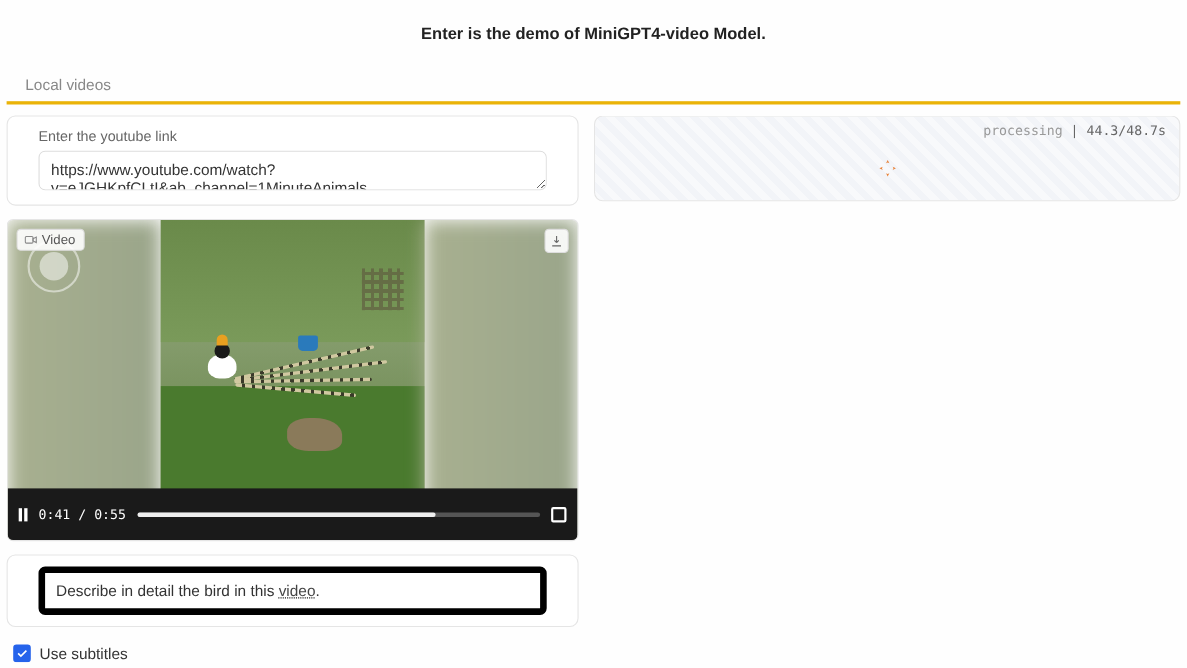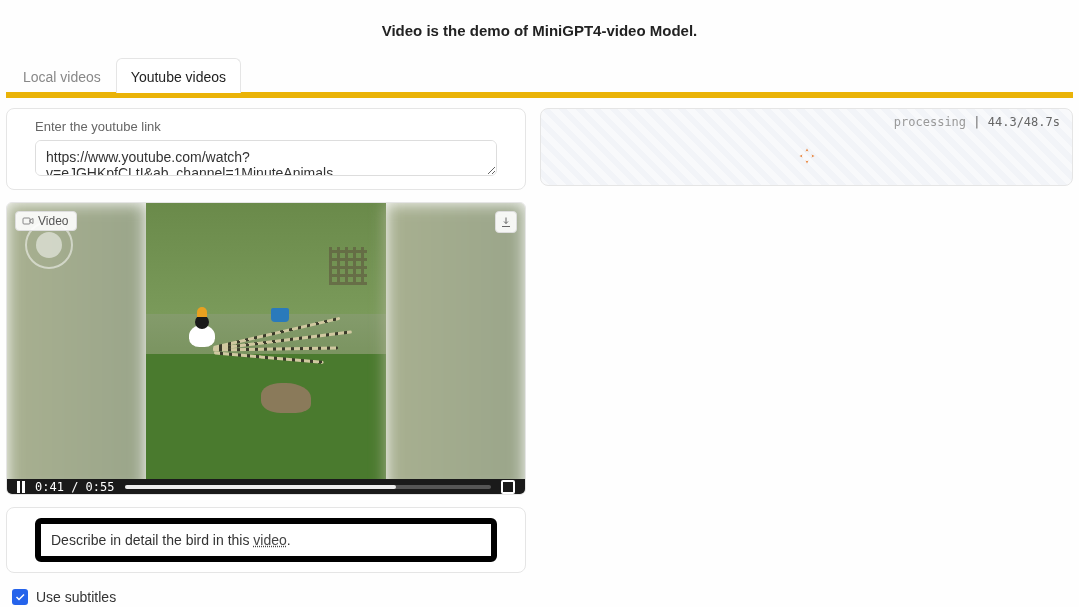--- a/index.html
+++ b/index.html
@@ -1,19 +1,19 @@
 <!DOCTYPE html>
 <html><head>
 <meta charset="utf-8">
 <style>
 * { box-sizing: border-box; margin: 0; padding: 0; }
 body { font-family: -apple-system, BlinkMacSystemFont, "Segoe UI", sans-serif; background: #fefefe; color: #333; font-size: 14px; }
 .container { max-width: 1079px; margin: 0 auto; padding: 0 6px; }
 .header { text-align: center; padding: 22px 0 18px; font-weight: 600; font-size: 15px; color: #222; }
-.tabs { display: flex; border-bottom: 6px solid #eab308; padding-left: 2px; }
+.tabs { display: flex; border-bottom: 3px solid #eab308; padding-left: 2px; }
 .tab { padding: 10px 14px 8px; color: #888; cursor: pointer; border: 1px solid transparent; border-bottom: none; position: relative; top: 1px; }
 .tab.active { color: #222; border-color: #e5e5e5; background: #fff; border-radius: 6px 6px 0 0; }
 .content { display: flex; gap: 14px; padding-top: 10px; }
 .col-left { flex: 0 0 520px; display: flex; flex-direction: column; gap: 12px; }
 .col-right { flex: 1; }
 .panel { border: 1px solid #e5e5e5; border-radius: 8px; padding: 10px 28px; background: #fff; }
 .panel-label { color: #666; font-size: 13px; margin-bottom: 6px; }
 .textarea { width: 100%; resize: vertical; border: 1px solid #ddd; border-radius: 6px; padding: 8px 10px; font-family: inherit; font-size: 14px; color: #333; min-height: 36px; }
 .video-wrap { position: relative; border: 1px solid #e5e5e5; border-radius: 6px; overflow: hidden; height: 293px; }
 .video-badge { position: absolute; top: 8px; left: 8px; background: rgba(255,255,255,0.9); border: 1px solid #ddd; border-radius: 4px; padding: 2px 8px 2px 6px; font-size: 12px; color: #555; display: flex; align-items: center; gap: 4px; z-index: 3; }
@@ -32,21 +32,21 @@
 .tail { position: absolute; top: 44%; left: 28%; width: 140px; height: 40px; transform-origin: left center; transform: rotate(-5deg); }
 .tail-feather { position: absolute; height: 3px; background: repeating-linear-gradient(90deg, #d0c8a0 0 6px, #3a3a2a 6px 9px); border-radius: 2px; }
 .tf1 { top: 6px; width: 130px; transform: rotate(-8deg); }
 .tf2 { top: 14px; width: 140px; transform: rotate(-2deg); }
 .tf3 { top: 22px; width: 125px; transform: rotate(4deg); }
 .tf4 { top: 30px; width: 110px; transform: rotate(10deg); }
 .bird2 { position: absolute; top: 62%; left: 48%; width: 50px; height: 30px; background: #8a7a5a; border-radius: 40% 50% 30% 40%; }
 .logo-stamp { position: absolute; top: 18px; left: 18px; width: 48px; height: 48px; border: 2px solid rgba(255,255,255,0.5); border-radius: 50%; display: flex; align-items: center; justify-content: center; z-index: 2; }
 .logo-inner { width: 26px; height: 26px; background: rgba(255,255,255,0.5); border-radius: 50%; }
 .caption-overlay { position: absolute; bottom: 36px; left: 0; right: 0; text-align: center; color: #fff; font-weight: 800; font-size: 11px; letter-spacing: 0.5px; text-shadow: 1px 1px 2px #000; z-index: 2; }
-.controls { position: absolute; bottom: 0; left: 0; right: 0; height: 15px; background: #1a1a1a; display: flex; align-items: center; padding: 0 10px; gap: 10px; color: #fff; font-family: monospace; font-size: 12px; z-index: 4; }
+.controls { position: absolute; bottom: 0; left: 0; right: 0; height: 47px; background: #1a1a1a; display: flex; align-items: center; padding: 0 10px; gap: 10px; color: #fff; font-family: monospace; font-size: 12px; z-index: 4; }
 .play-btn { cursor: pointer; display: flex; gap: 2px; }
 .pause-bar { width: 3px; height: 12px; background: #fff; }
 .progress-track { flex: 1; height: 4px; background: #555; border-radius: 2px; position: relative; cursor: pointer; }
 .progress-fill { position: absolute; left: 0; top: 0; bottom: 0; width: 74%; background: #eee; border-radius: 2px; }
 .fullscreen-btn { width: 14px; height: 14px; border: 2px solid #fff; border-radius: 2px; cursor: pointer; position: relative; }
 .question-panel .textarea { border: 6px solid #000000; }
 .check-row { display: flex; align-items: center; gap: 8px; padding: 4px 0 0 6px; }
 .check { width: 16px; height: 16px; background: #2563eb; border-radius: 3px; display: flex; align-items: center; justify-content: center; cursor: pointer; }
 .check svg { width: 12px; height: 12px; }
 .output-panel { border: 1px solid #e5e5e5; border-radius: 8px; padding: 16px 12px; min-height: 78px; position: relative; background: repeating-linear-gradient(45deg, #f8f9fb 0 6px, #f2f4f8 6px 12px); }
@@ -54,25 +54,24 @@
 .status-word { color: #999; }
 .spinner { position: absolute; top: 38px; left: 50%; transform: translateX(-50%); width: 18px; height: 18px; }
 .spinner svg { width: 18px; height: 18px; animation: spin 1s linear infinite; }
 @keyframes spin { to { transform: rotate(360deg); } }
 .underline-word { text-decoration: underline; text-decoration-style: dotted; color: #444; }
 </style>
 </head>
 <body>
 
 <div class="container">
-  <div class="header">Video is the demo of MiniGPT4-video Model.</div>
+  <div class="header">Enter is the demo of MiniGPT4-video Model.</div>
 
   <div class="tabs">
     <div class="tab">Local videos</div>
-    <div class="tab active">Youtube videos</div>
   </div>
 
   <div class="content">
     <div class="col-left">
 
       <div class="panel">
         <div class="panel-label">Enter the youtube link</div>
         <textarea class="textarea" rows="1" style="">https://www.youtube.com/watch?v=eJGHKpfCLtI&amp;ab_channel=1MinuteAnimals</textarea>
       </div>
 

